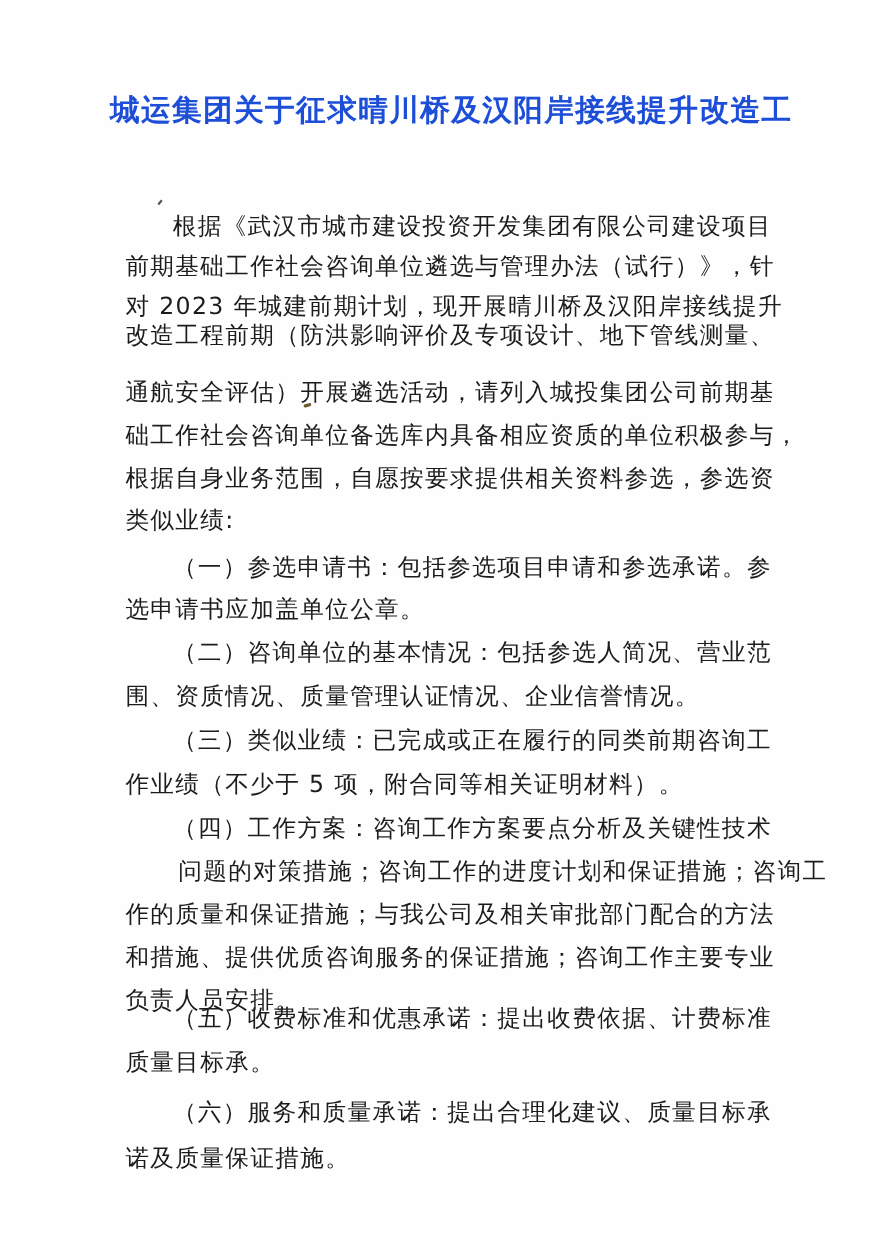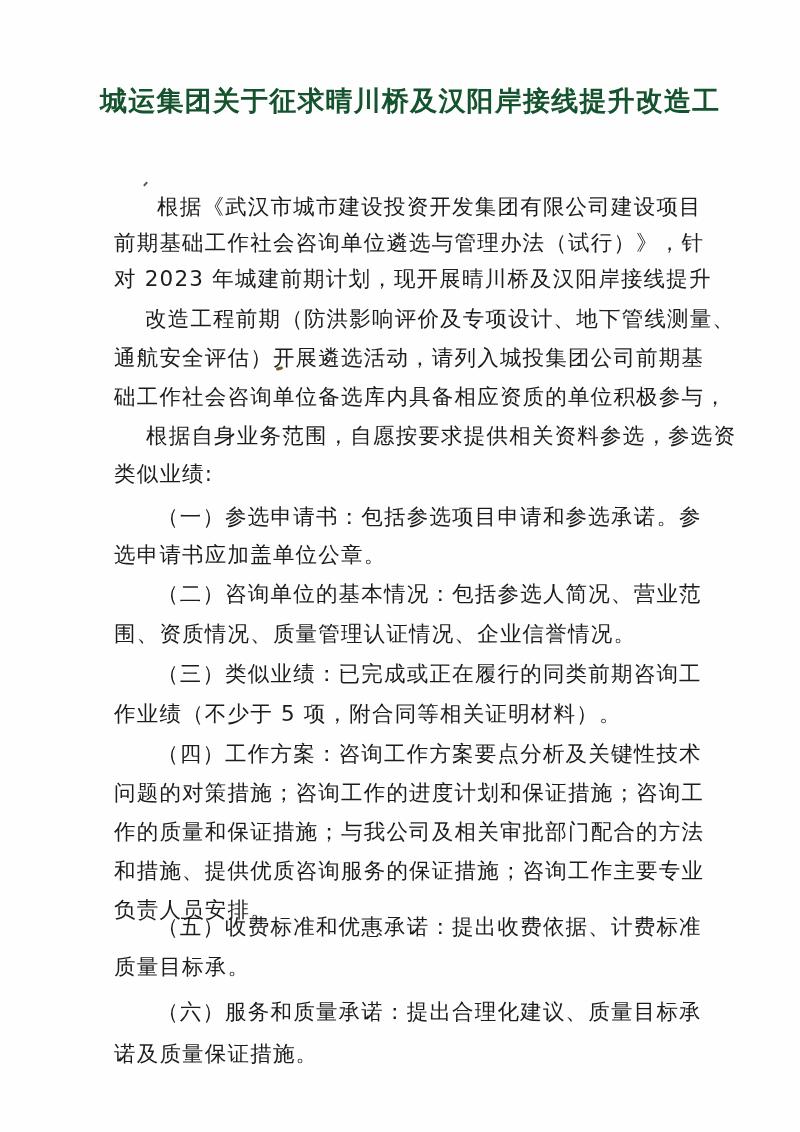--- a/index.html
+++ b/index.html
@@ -25,21 +25,21 @@
       position: absolute;
       left: 100px;
       top: 80px;
       width: 600px;
       text-align: center;
       font-family: "DejaVu Serif", "Liberation Serif", serif;
       font-weight: bold;
       font-size: 27px;
       line-height: 38px;
       letter-spacing: 0px;
-      color: #14532d;
+      color: #1d4ed8;
     }
     .title .line { display: block; white-space: nowrap; }
     .body {
       position: absolute;
       left: 114px;
       top: 190px;
       width: 600px;
       font-family: "DejaVu Sans", "Liberation Sans", sans-serif;
       font-size: 21.5px;
       color: #1c1c1c;
@@ -83,45 +83,45 @@
   <h1 class="title" style="margin:0;">
     <span class="line" style="height:42px;line-height:42px;">城运集团关于征求晴川桥及汉阳岸接线提升改造工</span>
   </h1>
 
   <div class="body">
 
     <div style="position:absolute;left:0;top:0;">
       <span class="line indent" style="position:absolute;top:0;">根据《武汉市城市建设投资开发集团有限公司建设项目</span>
       <span class="line" style="position:absolute;top:36px;">前期基础工作社会咨询单位遴选与管理办法（试行）》，针</span>
       <span class="line" style="position:absolute;top:72px;">对 2023 年城建前期计划，现开展晴川桥及汉阳岸接线提升</span>
-      <span class="line" style="position:absolute;top:112px;margin-left:31px;">改造工程前期（防洪影响评价及专项设计、地下管线测量、</span>
+      <span class="line" style="position:absolute;top:99px;">改造工程前期（防洪影响评价及专项设计、地下管线测量、</span>
       <span class="line" style="position:absolute;top:151px;">通航安全评估）开展遴选活动，请列入城投集团公司前期基</span>
       <span class="line" style="position:absolute;top:190px;">础工作社会咨询单位备选库内具备相应资质的单位积极参与，</span>
-      <span class="line" style="position:absolute;top:229px;margin-left:32px;">根据自身业务范围，自愿按要求提供相关资料参选，参选资</span>
+      <span class="line" style="position:absolute;top:229px;">根据自身业务范围，自愿按要求提供相关资料参选，参选资</span>
       <span class="line" style="position:absolute;top:267px;">类似业绩:</span>
     </div>
 
     <div style="position:absolute;left:0;top:310px;">
       <span class="line indent" style="position:absolute;top:0;">（一）参选申请书：包括参选项目申请和参选承诺。参</span>
       <span class="line" style="position:absolute;top:38px;">选申请书应加盖单位公章。</span>
     </div>
 
     <div style="position:absolute;left:0;top:387px;">
       <span class="line indent" style="position:absolute;top:0;">（二）咨询单位的基本情况：包括参选人简况、营业范</span>
       <span class="line" style="position:absolute;top:40px;">围、资质情况、质量管理认证情况、企业信誉情况。</span>
     </div>
 
     <div style="position:absolute;left:0;top:467px;">
       <span class="line indent" style="position:absolute;top:0;">（三）类似业绩：已完成或正在履行的同类前期咨询工</span>
       <span class="line" style="position:absolute;top:40px;">作业绩（不少于 5 项，附合同等相关证明材料）。</span>
     </div>
 
     <div style="position:absolute;left:0;top:547px;">
       <span class="line indent" style="position:absolute;top:0;">（四）工作方案：咨询工作方案要点分析及关键性技术</span>
-      <span class="line" style="position:absolute;top:39px;">问题的对策措施；咨询工作的进度计划和保证措施；咨询工</span>
+      <span class="line" style="position:absolute;top:39px;margin-left:48px;">问题的对策措施；咨询工作的进度计划和保证措施；咨询工</span>
       <span class="line" style="position:absolute;top:78px;">作的质量和保证措施；与我公司及相关审批部门配合的方法</span>
       <span class="line" style="position:absolute;top:117px;">和措施、提供优质咨询服务的保证措施；咨询工作主要专业</span>
       <span class="line" style="position:absolute;top:156px;">负责人员安排。</span>
     </div>
 
     <div style="position:absolute;left:0;top:720px;">
       <span class="line indent" style="position:absolute;top:0;">（五）收费标准和优惠承诺：提出收费依据、计费标准</span>
       <span class="line" style="position:absolute;top:40px;">质量目标承。</span>
     </div>
 

